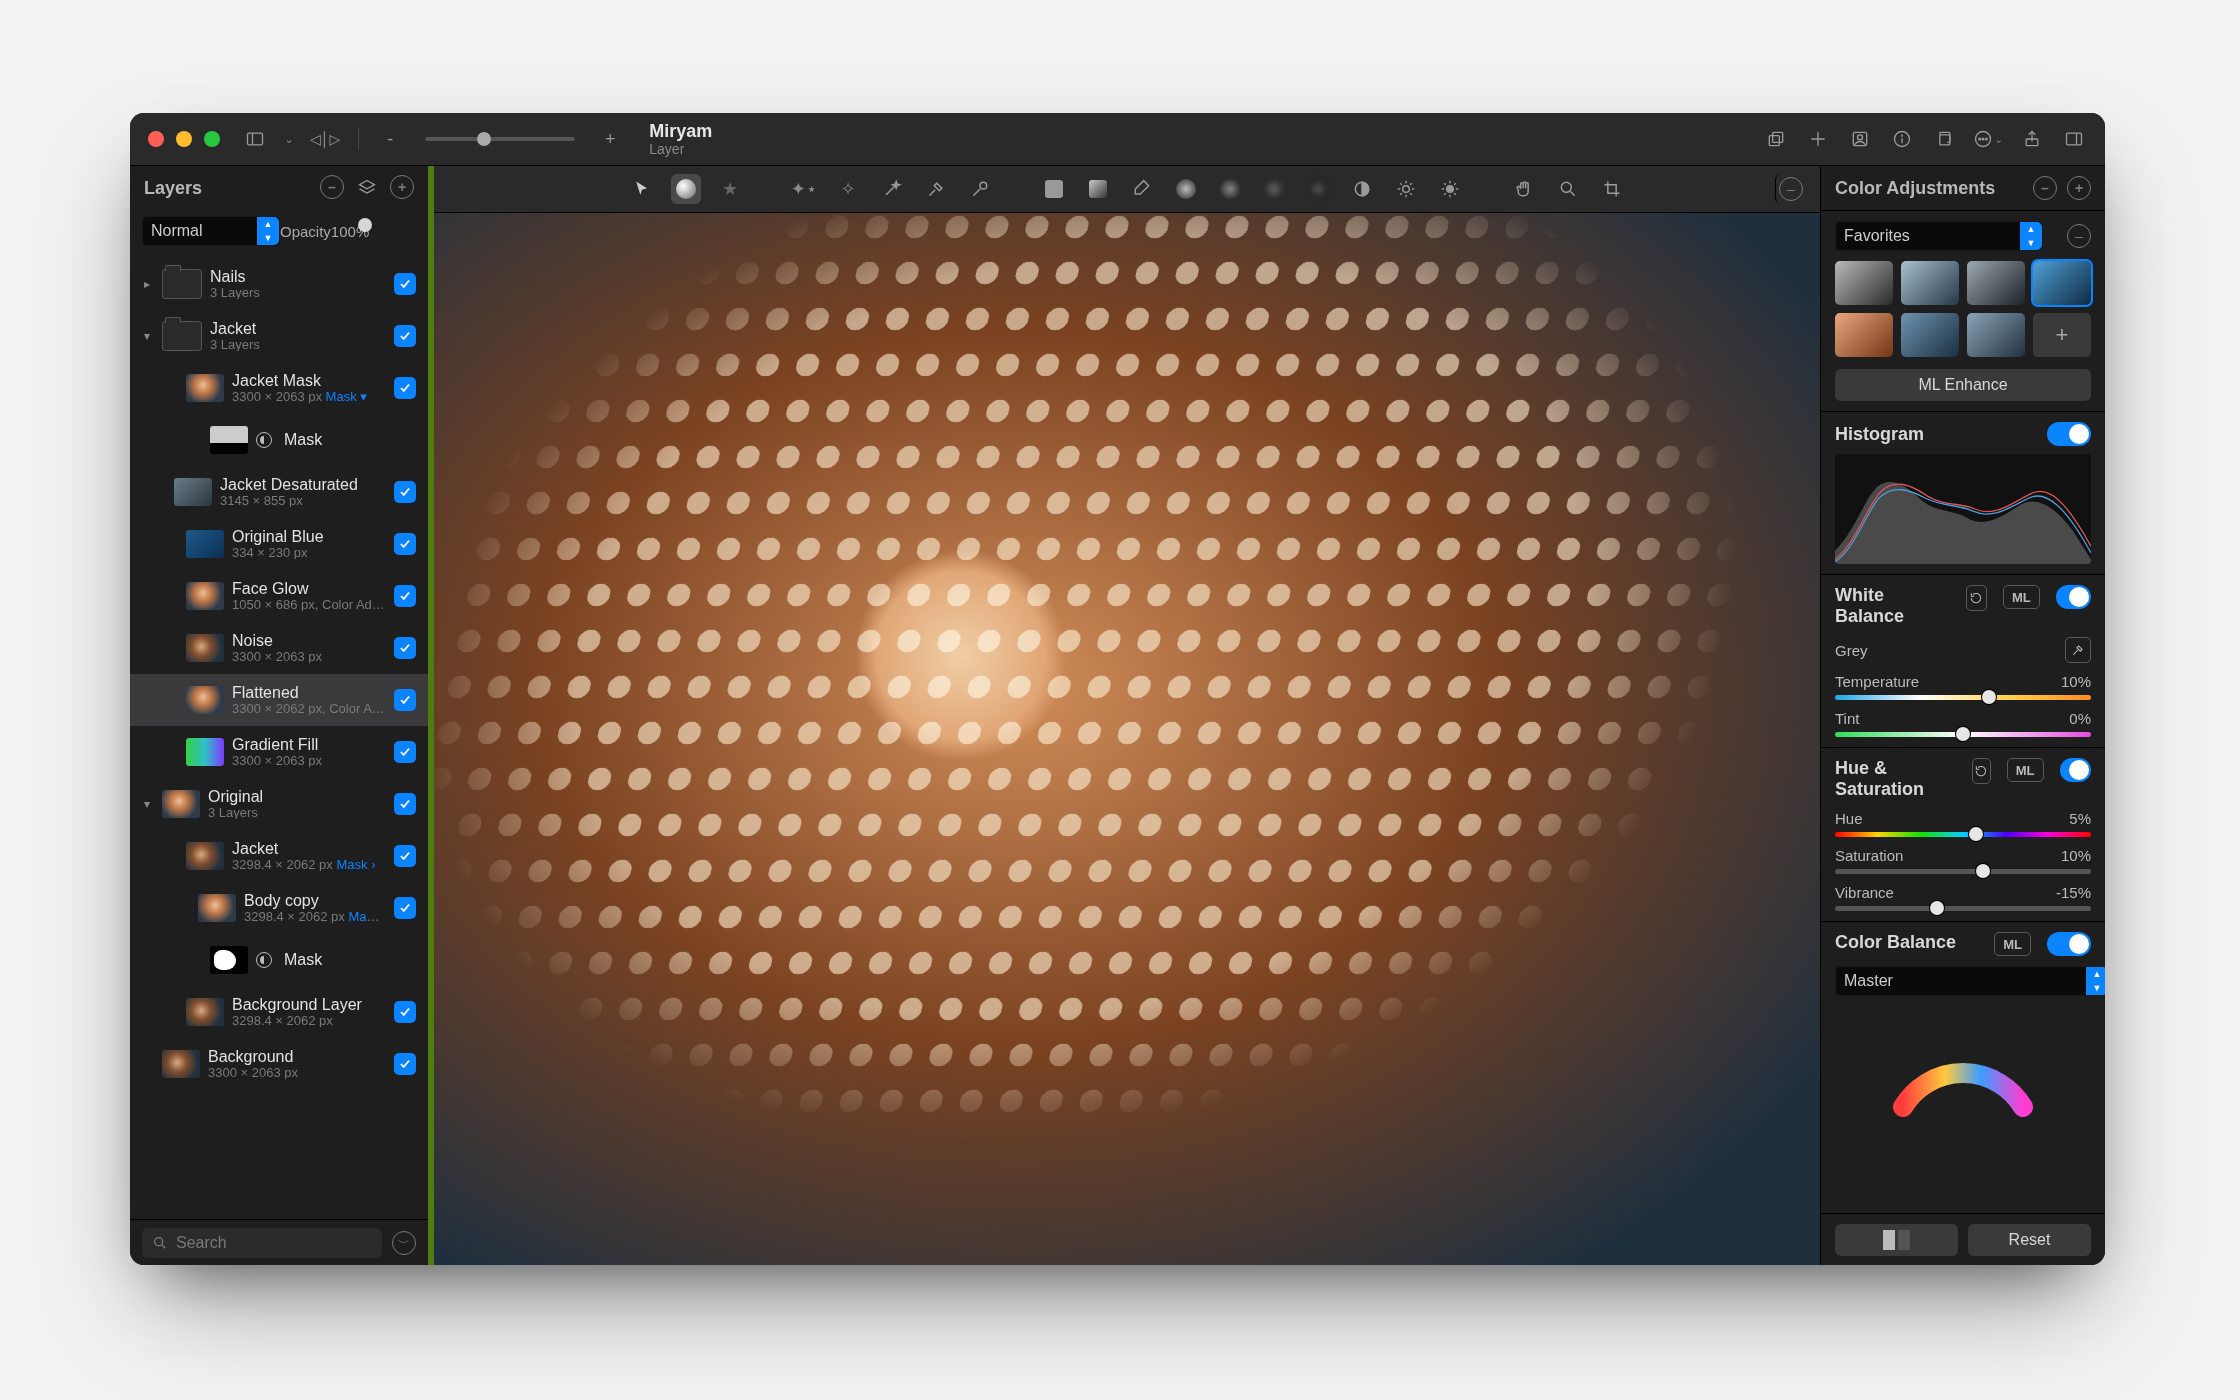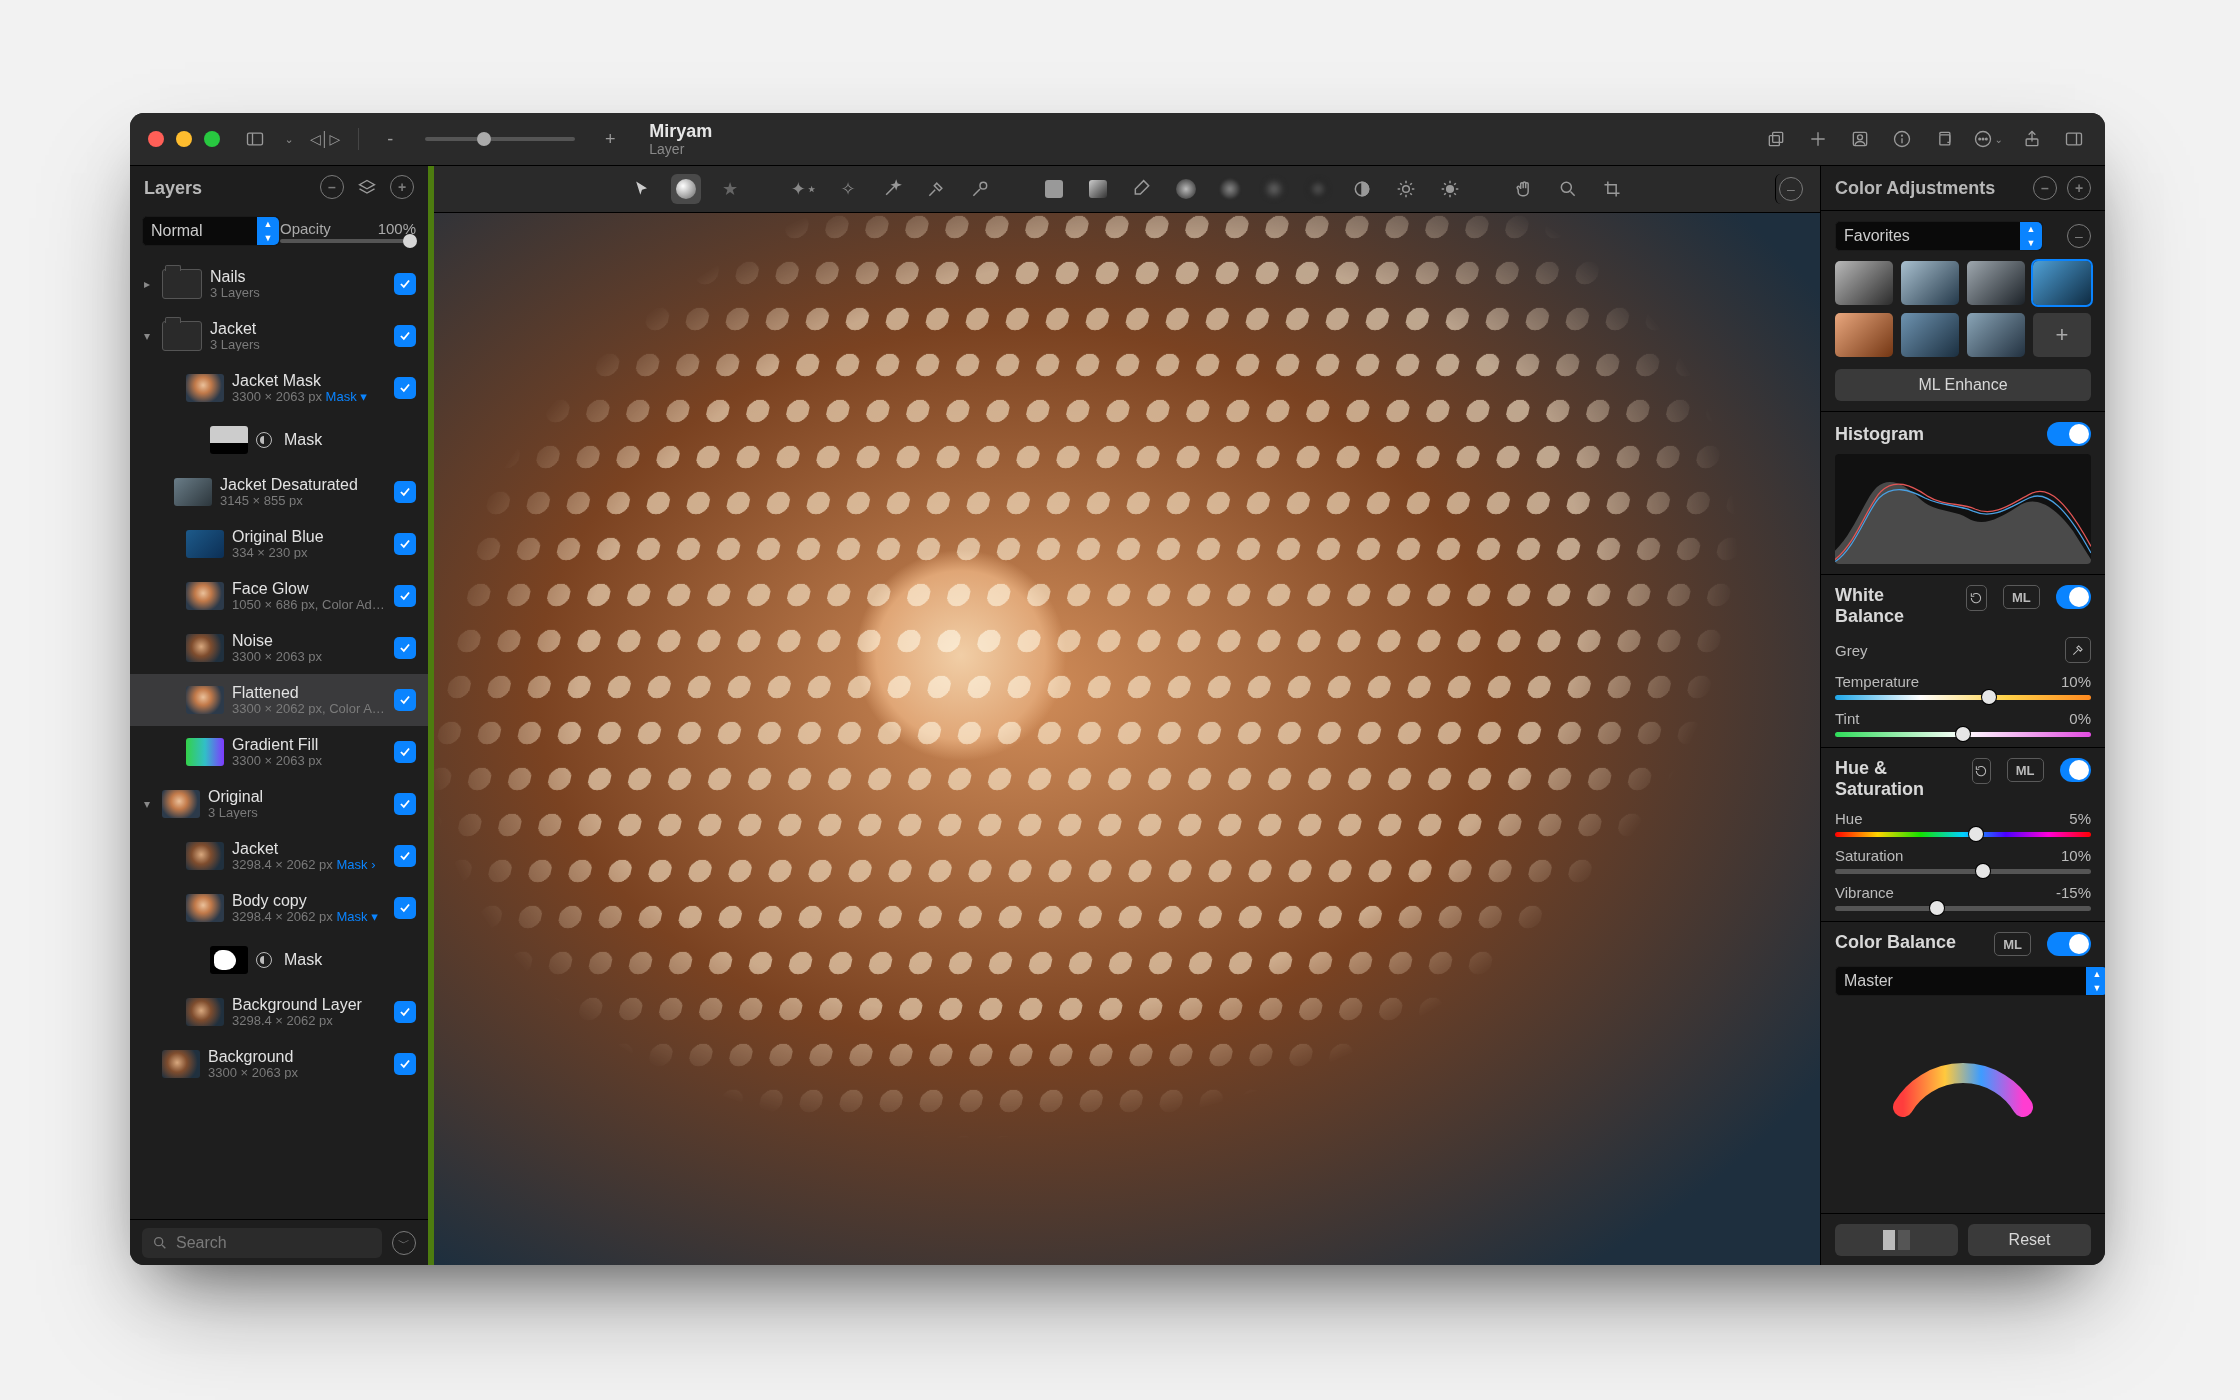--- a/index.html
+++ b/index.html
@@ -31,21 +31,21 @@
   .right{width:284px;border-left:1px solid #000;display:flex;flex-direction:column}
   
   .phdr{display:flex;align-items:center;height:44px;padding:0 14px;color:#b8b8b8;font-weight:600;font-size:18px}
   .phdr .icons{margin-left:auto;display:flex;gap:10px}
   .circ{width:22px;height:22px;border:1.5px solid #7a7a7a;border-radius:50%;display:flex;align-items:center;justify-content:center;font-size:14px;color:#7a7a7a}
   
   .blendrow{display:flex;align-items:center;gap:0;padding:6px 12px}
   .select{flex:0 0 120px;height:28px;background:#0a0a0a;border:1px solid #1a1a1a;border-radius:5px;display:flex;align-items:center;padding:0 8px;color:#ccc;font-size:16px;position:relative}
   .select .stepper{position:absolute;right:0;top:0;bottom:0;width:22px;background:#0a84ff;border-radius:0 5px 5px 0;display:flex;flex-direction:column}
   .select .stepper span{flex:1;display:flex;align-items:center;justify-content:center;color:#fff;font-size:9px}
-  .opwrap{flex:1;display:flex;flex-direction:column;gap:2px}
+  .opwrap{flex:1;display:flex;gap:2px}
   .oprow{display:flex;justify-content:space-between;font-size:15px;color:#aaa}
   .optrack{height:4px;background:#555;border-radius:2px;position:relative}
   .optrack .thumb{position:absolute;right:-1px;top:-5px;width:14px;height:14px;border-radius:50%;background:#d6d6d6}
   
   .layers{flex:1;overflow:auto;padding:6px 0}
   .layer{display:flex;align-items:center;padding:4px 12px 4px 0;gap:8px;min-height:44px}
   .layer.sel{background:#3a3a3c}
   .disc{width:14px;color:#8a8a8a;font-size:12px;text-align:center}
   .lthumb{width:38px;height:28px;border-radius:3px;flex-shrink:0;background:#444}
   .lthumb.folder{background:#2a2a2a;border:1px solid #555;position:relative}
@@ -402,21 +402,21 @@
             <div class="ltext">
               <div class="lname">Jacket</div>
               <div class="lmeta">3298.4 × 2062 px<span class="masklink">  Mask ›</span></div>
             </div>
             <div class="lvis">
               <svg viewBox="0 0 24 24">
                 <path d="M5 12l5 5 9-11"></path>
               </svg>
             </div>
           </div>
-          <div class="layer" style="padding-left: 34px;">
+          <div class="layer" style="padding-left: 46px;">
             <div class="disc"></div>
             <div class="lthumb photo"></div>
             <div class="ltext">
               <div class="lname">Body copy</div>
               <div class="lmeta">3298.4 × 2062 px<span class="masklink">  Mask ▾</span></div>
             </div>
             <div class="lvis">
               <svg viewBox="0 0 24 24">
                 <path d="M5 12l5 5 9-11"></path>
               </svg>

